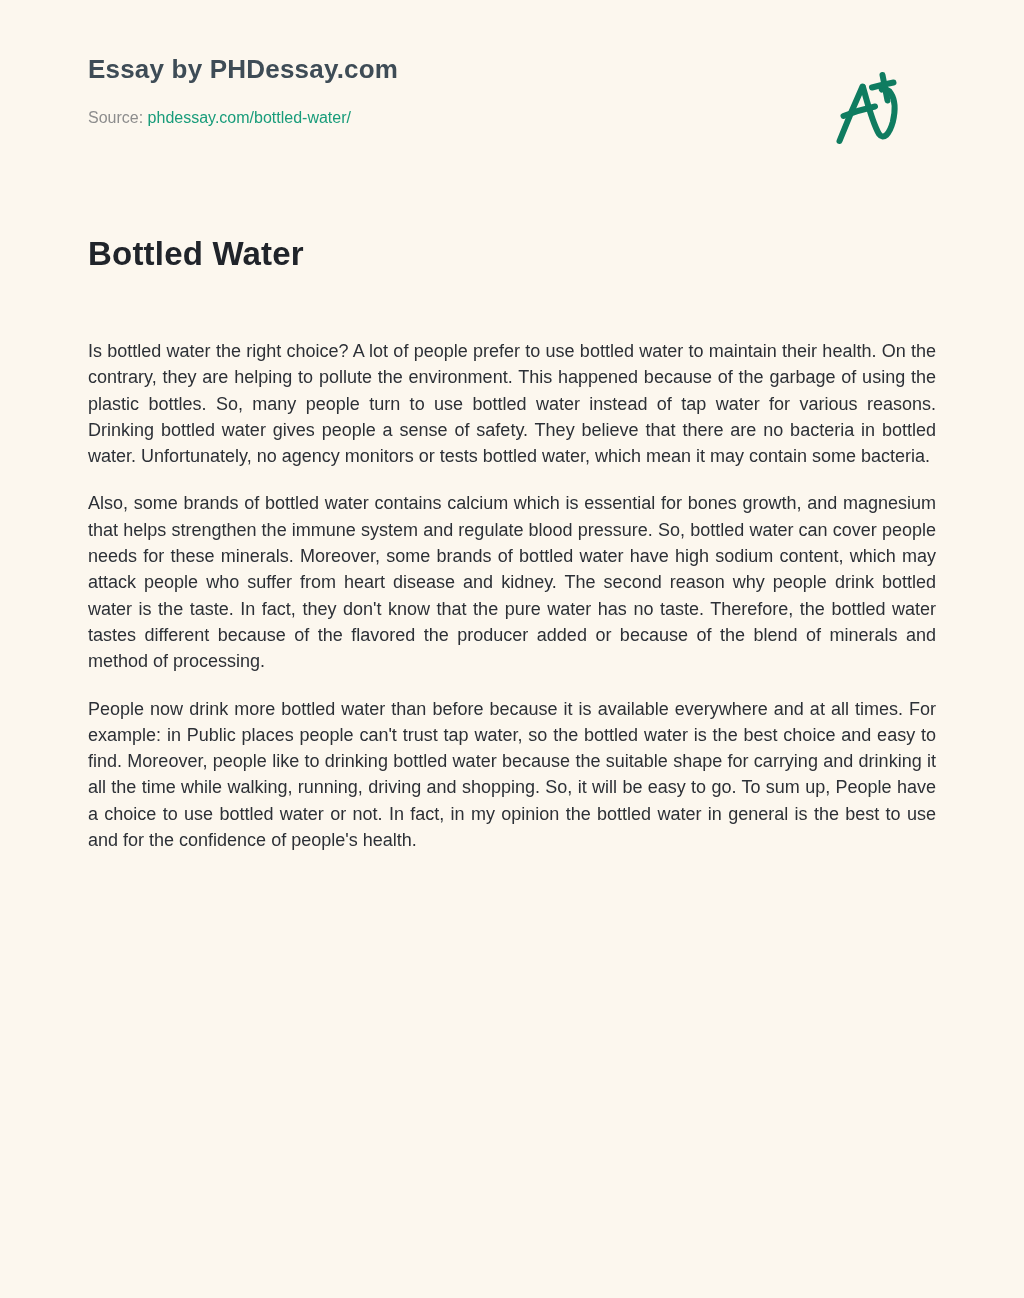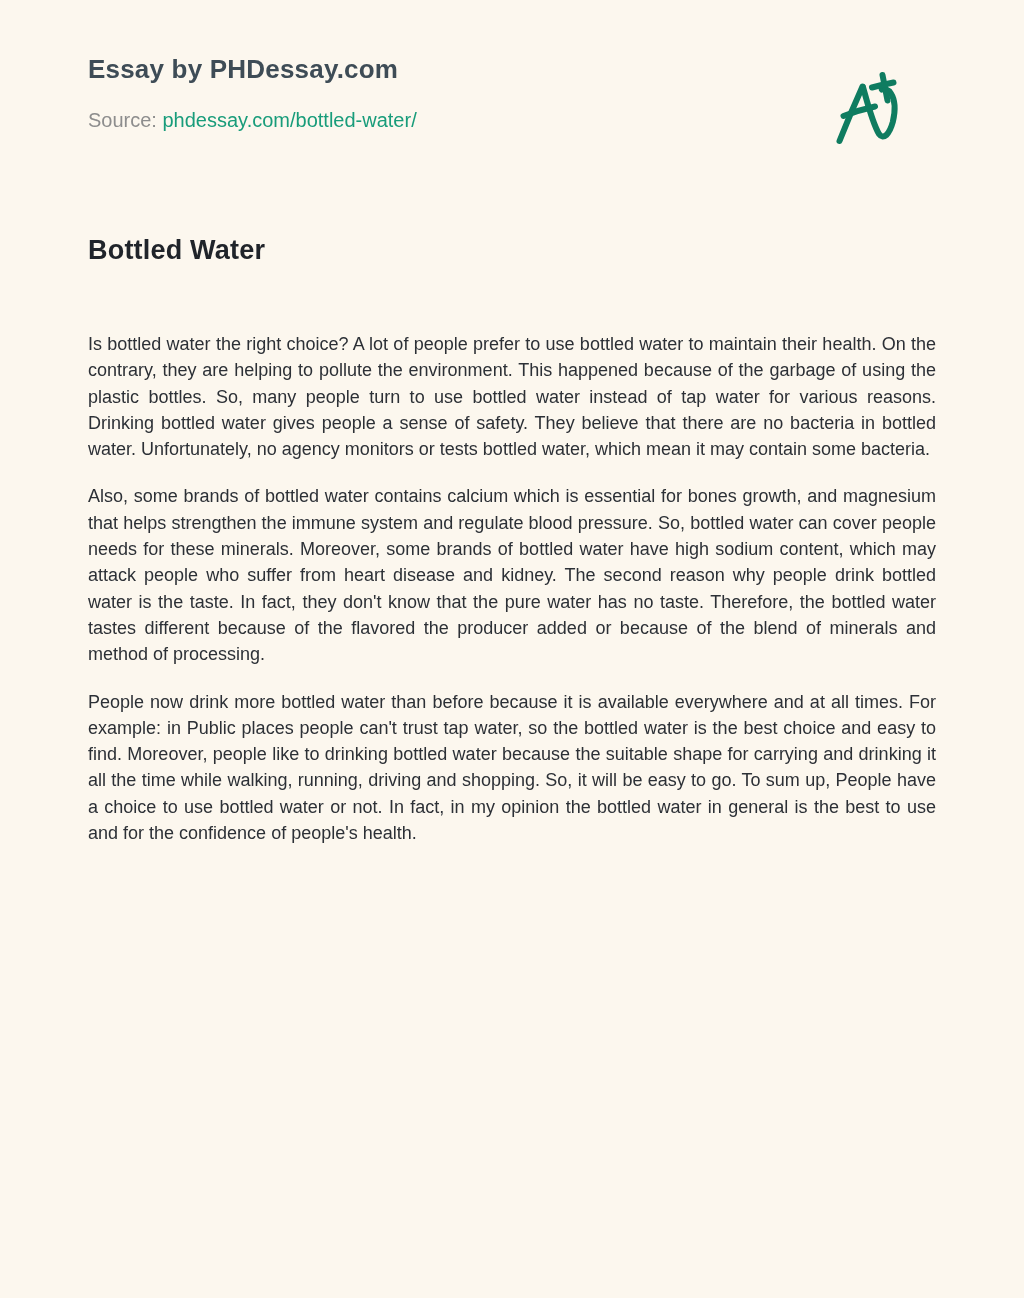--- a/index.html
+++ b/index.html
@@ -26,36 +26,36 @@
   }
   .site-title {
     margin: 8px 0 0 0;
     font-size: 26px;
     font-weight: 700;
     color: #3e4c56;
     letter-spacing: 0.2px;
   }
   .source-line {
     margin-top: 24px;
-    font-size: 20px;
+    font-size: 16px;
     color: #8d8d8d;
   }
   .source-link {
     color: #189c7a;
     text-decoration: none;
     cursor: pointer;
   }
   .logo {
     margin-top: 14px;
     margin-right: 11px;
     flex: 0 0 auto;
   }
   .essay-title {
     margin: 66px 0 0 0;
-    font-size: 27px;
+    font-size: 33px;
     font-weight: 700;
     color: #20242a;
     letter-spacing: 0.2px;
   }
   .essay-body {
     margin-top: 65px;
   }
   .essay-body p {
     margin: 0 0 21px 0;
     font-size: 18px;

